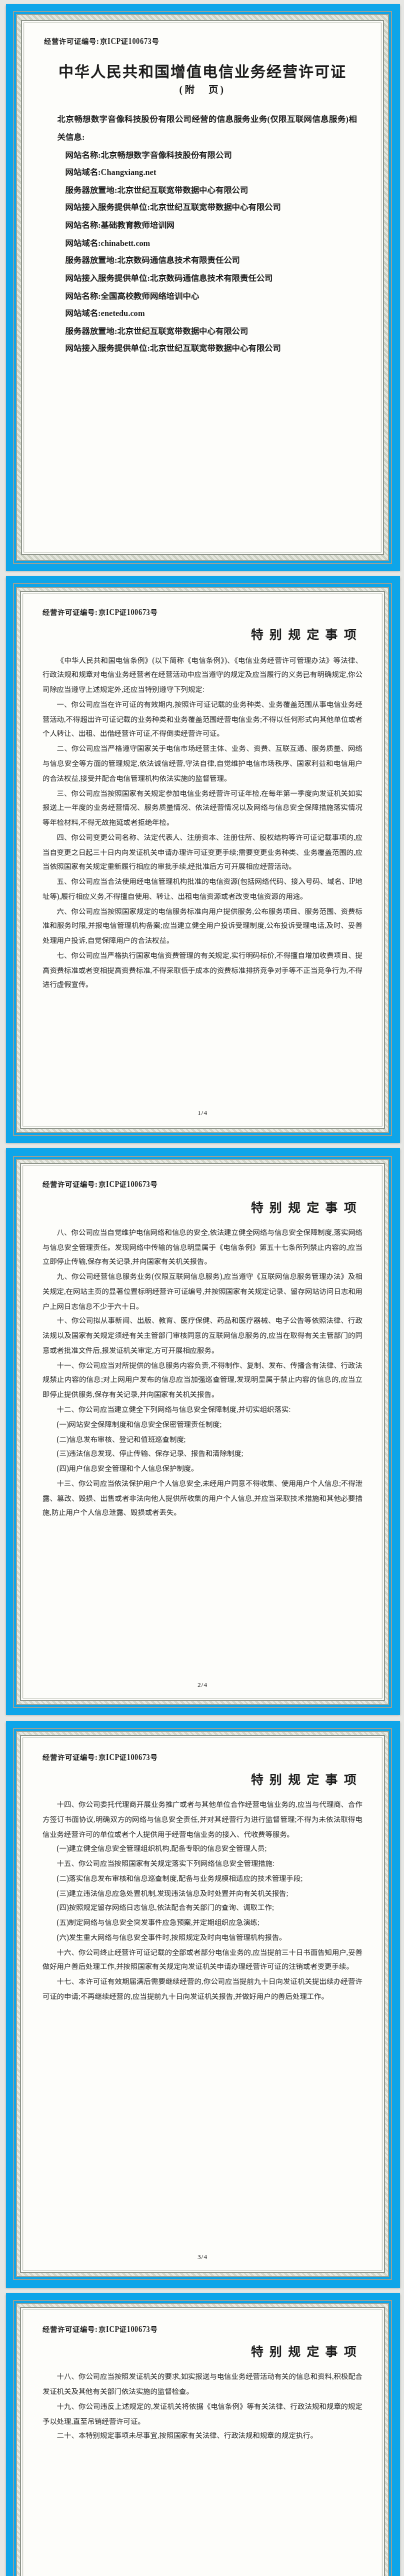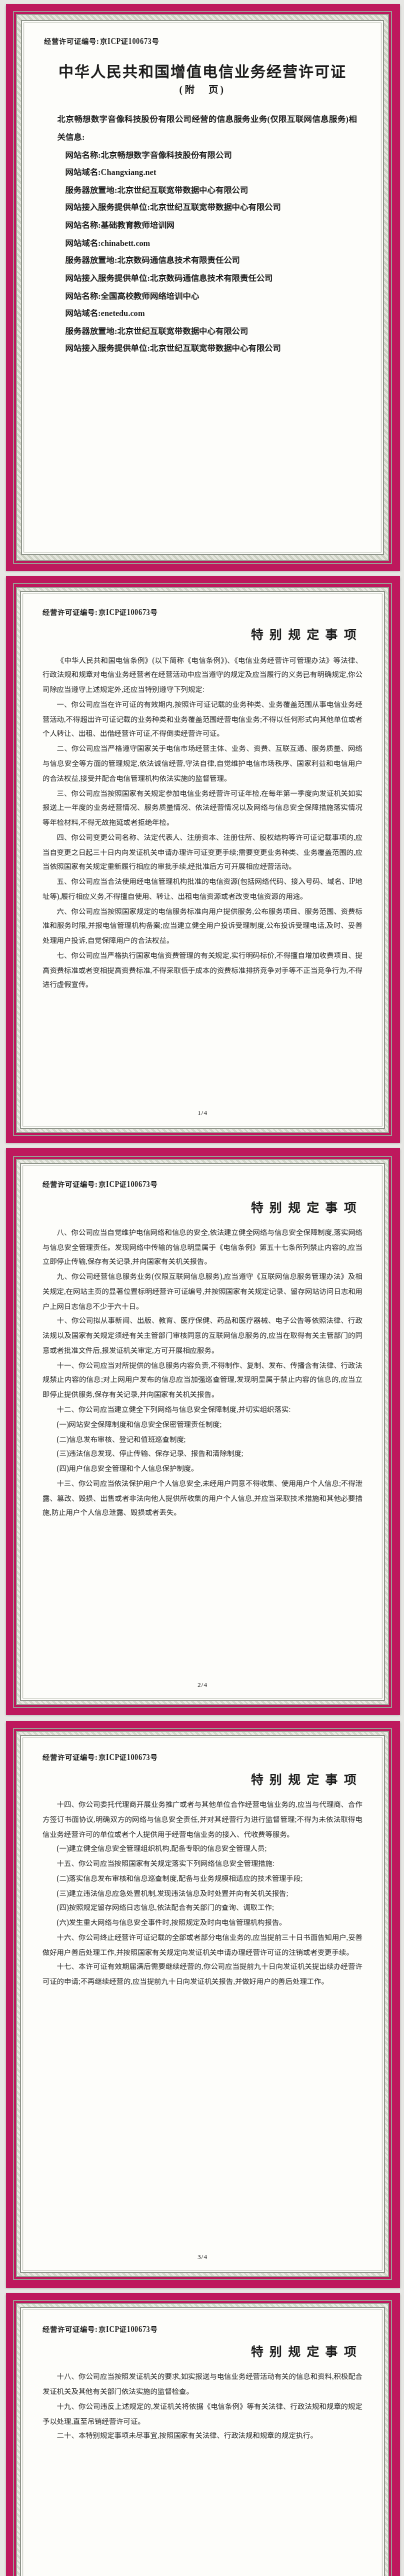--- a/index.html
+++ b/index.html
@@ -8,21 +8,21 @@
     width:405px;
     font-family:"Liberation Serif","DejaVu Serif",serif;
     color:#1d1d1d;
     -webkit-font-smoothing:antialiased;
   }
   .stage { width:405px; padding-top:4.1px; }
 
   .page {
     width:394px; height:567px;
     margin:0 auto 5.2px auto;
-    background:#be185d;
+    background:#0ea5e9;
     position:relative;
     box-shadow:0 0.5px 2.1px rgba(0,0,0,.28);
   }
 
   
   .frame { position:absolute; inset:7.2px; border:0.5px solid #9aa095; padding:2.1px; }
   .band {
     height:100%;
     border:0.5px solid #9aa095;
     padding:4.6px;
@@ -154,20 +154,21 @@
             <span>经营许可证编号:</span><span class="lic-no">京ICP证100673号</span>
           </div>
           <h2 class="prov-title">特别规定事项</h2>
           <div class="prov-body">
               <p>十四、你公司委托代理商开展业务推广或者与其他单位合作经营电信业务的,应当与代理商、合作方签订书面协议,明确双方的网络与信息安全责任,并对其经营行为进行监督管理;不得为未依法取得电信业务经营许可的单位或者个人提供用于经营电信业务的接入、代收费等服务。</p>
               <p>(一)建立健全信息安全管理组织机构,配备专职的信息安全管理人员;</p>
               <p>十五、你公司应当按照国家有关规定落实下列网络信息安全管理措施:</p>
               <p>(二)落实信息发布审核和信息巡查制度,配备与业务规模相适应的技术管理手段;</p>
               <p>(三)建立违法信息应急处置机制,发现违法信息及时处置并向有关机关报告;</p>
               <p>(四)按照规定留存网络日志信息,依法配合有关部门的查询、调取工作;</p>
+              <p>(五)制定网络与信息安全突发事件应急预案,并定期组织应急演练;</p>
               <p>(六)发生重大网络与信息安全事件时,按照规定及时向电信管理机构报告。</p>
               <p>十六、你公司终止经营许可证记载的全部或者部分电信业务的,应当提前三十日书面告知用户,妥善做好用户善后处理工作,并按照国家有关规定向发证机关申请办理经营许可证的注销或者变更手续。</p>
               <p>十七、本许可证有效期届满后需要继续经营的,你公司应当提前九十日向发证机关提出续办经营许可证的申请;不再继续经营的,应当提前九十日向发证机关报告,并做好用户的善后处理工作。</p>
             </div>
           <div class="page-no">3/4</div>
         </div>
       </div>
     </div>
   </section>
 

